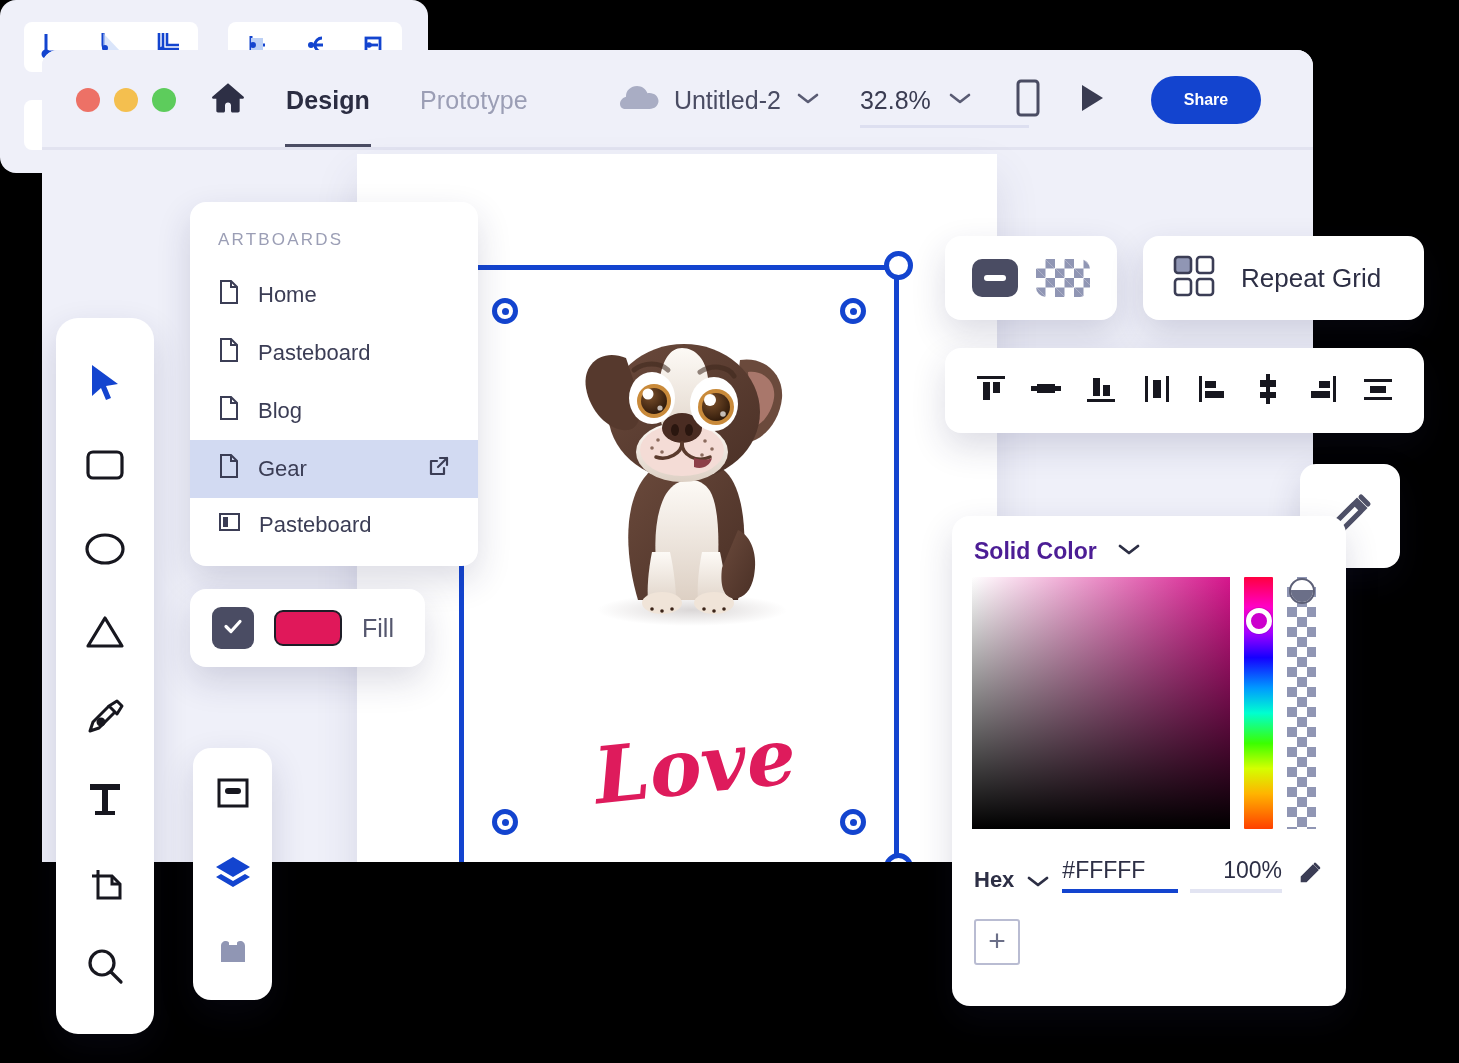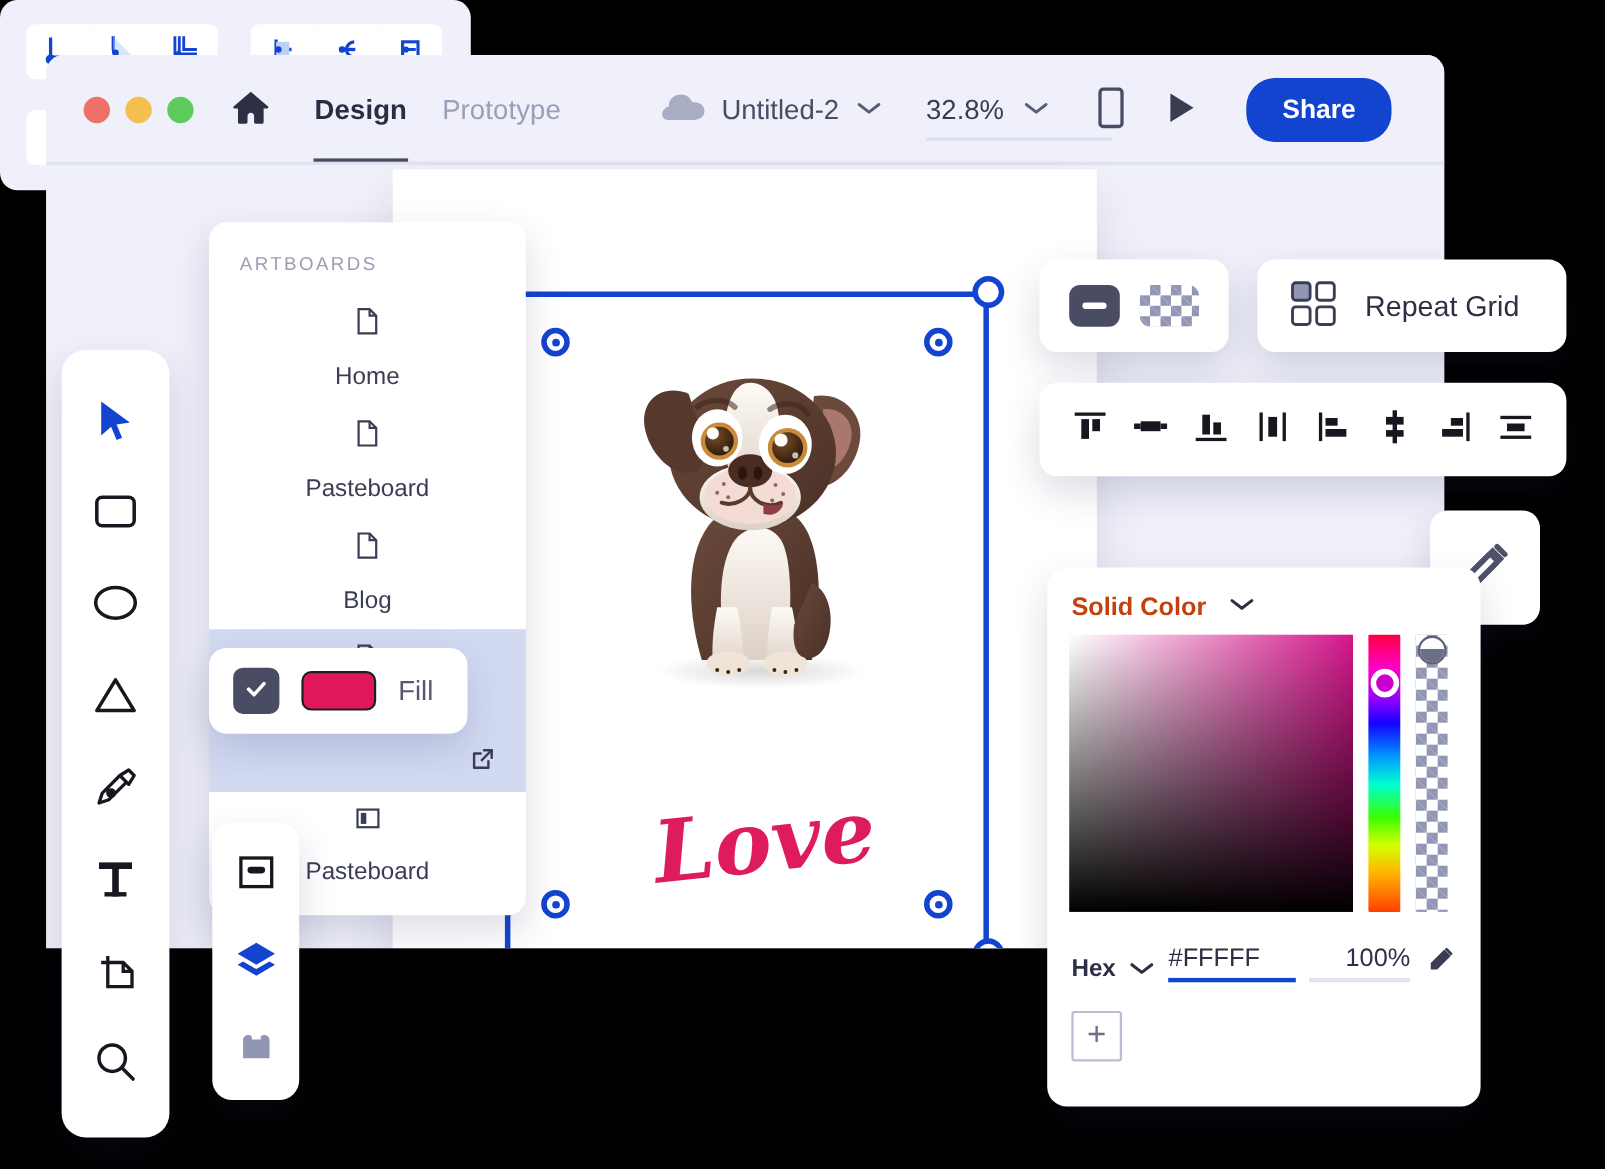--- a/index.html
+++ b/index.html
@@ -26,21 +26,21 @@
     padding-left: 34px;
   }
   .traffic { display: flex; gap: 14px; align-items: center; }
   .dot { width: 24px; height: 24px; border-radius: 50%; }
   .dot.red { background: #ed7166; }
   .dot.yellow { background: #f4bf4f; }
   .dot.green { background: #5dcc5c; }
 
   .home-btn { margin-left: 32px; display: flex; align-items: center; }
 
-  .tabs { display: flex; align-items: center; margin-left: 38px; gap: 32px; height: 100%; }
+  .tabs { display: flex; align-items: center; margin-left: 38px; gap: 50px; height: 100%; }
   .tab {
     font-size: 25px; color: #9b9eb5; letter-spacing: .1px;
     height: 100%; display: flex; align-items: center; position: relative;
     cursor: pointer;
   }
   .tab.active { color: #2b2d42; font-weight: 700; }
   .tab.active::after {
     content: ""; position: absolute; left: -1px; right: -1px; bottom: 0;
     height: 6px; background: #4a4c63;
   }
@@ -49,21 +49,21 @@
   .doc-name { font-size: 25px; color: #4a4c63; }
 
   .zoom-group { display:flex; align-items:center; gap: 16px; margin-left: 39px; position: relative; }
   .zoom-val { font-size: 25px; color: #3a3c52; position: relative; }
   .zoom-underline { position: absolute; left: 0; right: -56px; bottom: -13px; height: 3px; background: #dddff0; }
 
   .device-btn { margin-left: 42px; display:flex; align-items:center; }
   .play-btn { margin-left: 36px; display:flex; align-items:center; }
   .share-btn {
     margin-left: 44px;
-    background: #1344cf; color: #fff; font-size: 24px; font-weight: 700;
+    background: #1344cf; color: #fff; font-size: 16px; font-weight: 700;
     border: none; border-radius: 26px; padding: 15px 33px; cursor: pointer;
   }
   .titlebar-sep { position: absolute; left: 0; right: 0; bottom: 0; height: 3px; background: #e2e3f0; }
 
   
   .canvas-area { position: absolute; left: 0; top: 100px; right: 0; bottom: 0; background: #eff0f9; }
   .artboard-white {
     position: absolute; left: 315px; top: 4px; width: 640px; height: 708px;
     background: #fff;
   }
@@ -121,21 +121,21 @@
   }
 
   
   .artboards-panel { left: 190px; top: 202px; width: 288px; padding: 18px 0 14px; }
   .panel-title {
     font-size: 17px; letter-spacing: 2.2px; color: #9b9eb5;
     padding: 10px 28px 16px; font-weight: 400;
   }
   .ab-row {
     display: flex; align-items: center; gap: 18px;
-    padding: 13px 28px; font-size: 22px; color: #3b3d55; cursor: pointer; flex-direction: column;
+    padding: 13px 28px; font-size: 22px; color: #3b3d55; cursor: pointer;
   }
   .ab-row.selected { background: #d2daf2; }
   .ab-row .ext { margin-left: auto; }
 
   
   .fill-card { left: 190px; top: 589px; width: 235px; height: 78px;
     display:flex; align-items:center; gap: 20px; padding: 0 22px; }
   .chk {
     width: 42px; height: 42px; border-radius: 9px; background: #4a4c63;
     display:flex; align-items:center; justify-content:center; cursor:pointer;
@@ -185,21 +185,21 @@
     display:flex; align-items:center; justify-content: space-around; padding: 0 18px; }
   .align-btn { width: 44px; height: 44px; display:flex; align-items:center; justify-content:center; cursor:pointer; }
 
   
   .eyedrop-card { left: 1300px; top: 464px; width: 100px; height: 104px;
     display:flex; align-items:center; justify-content:center; }
 
   
   .color-panel { left: 952px; top: 516px; width: 394px; height: 490px; border-radius: 18px; overflow: hidden; }
   .cp-head { display:flex; align-items:center; gap: 20px; padding: 22px 22px 12px; }
-  .cp-head-label { font-size: 23px; color:#c2410c; font-weight: 700; }
+  .cp-head-label { font-size: 23px; color:#4c1d95; font-weight: 700; }
   .cp-body { display:flex; gap: 14px; padding: 0 20px; }
   .sv-box { width: 258px; height: 252px; position: relative;
     background:
       linear-gradient(to top, #000, rgba(0,0,0,0)),
       linear-gradient(to right, #fff, #d6168c); }
   .hue-bar { width: 29px; height: 252px; position: relative; border-radius: 1px;
     background: linear-gradient(to bottom,
       #ff0040 0%, #ff00c8 12%, #a500ff 22%, #1500ff 32%,
       #0099ff 44%, #00ffd0 54%, #3bff00 66%, #d4ff00 76%,
       #ffb400 86%, #ff4000 100%); }

